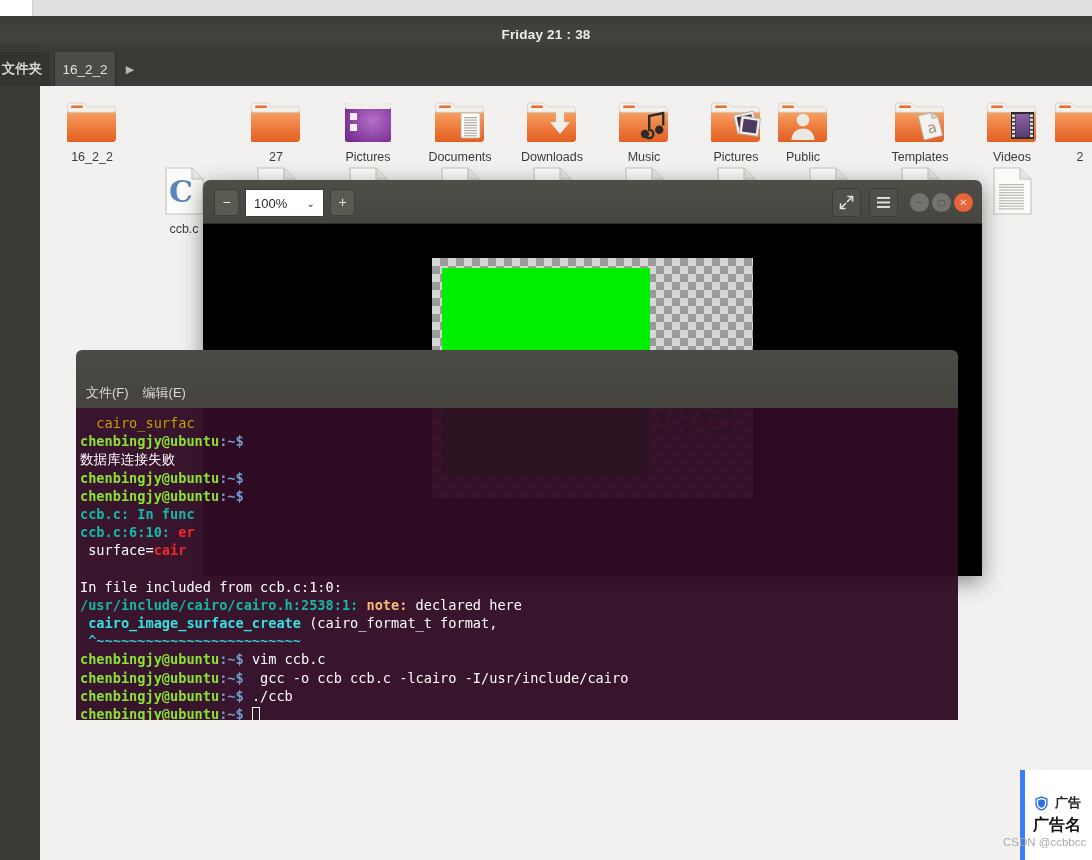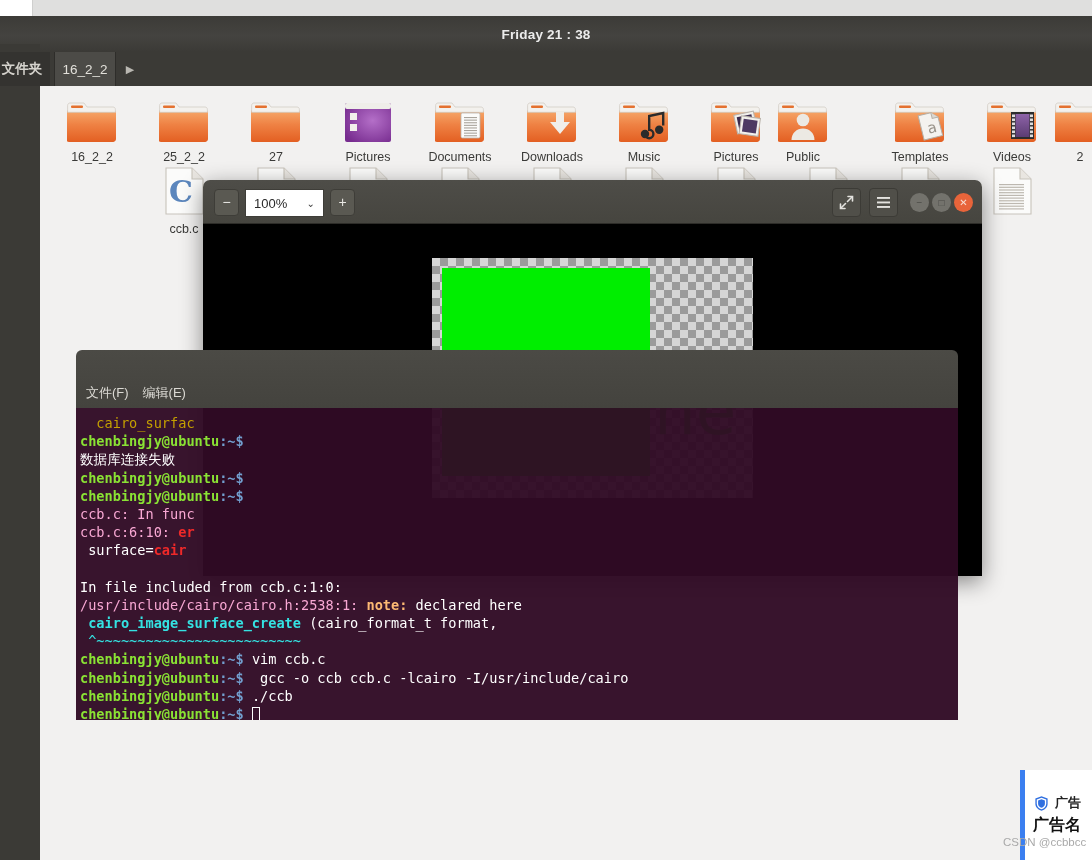--- a/index.html
+++ b/index.html
@@ -153,21 +153,21 @@
     background: rgba(48,10,36,.96);
     font-family: "DejaVu Sans Mono", monospace;
     font-size: 13.6px; line-height: 18.2px;
     padding: 6px 0 0 2px;
     overflow: hidden; white-space: pre;
   }
   .tl { height: 18.2px; padding-left: 2px; }
   .c-prompt { color: #8ae234; font-weight: bold; }
   .c-path   { color: #729fcf; font-weight: bold; }
   .c-white  { color: #ffffff; }
-  .c-bold   { color: #f9a8d4; font-weight: normal; }
+  .c-bold   { color: #14b8a6; font-weight: bold; }
   .c-err    { color: #ef2929; font-weight: bold; }
   .c-note   { color: #fdba74; font-weight: bold; }
   .c-yellow { color: #c4a000; }
   .c-cyan   { color: #34e2e2; font-weight: bold; }
   .c-tilde  { color: #34e2e2; }
   .cursor { display: inline-block; width: 8px; height: 15px; border: 1px solid #ffffff; vertical-align: -3px; }
 
   
   .ad-panel {
     position: absolute; left: 1020px; top: 770px; width: 72px; height: 90px;
@@ -221,41 +221,20 @@
         <stop offset="0" stop-color="#8e63a8"></stop>
                 <stop offset="1" stop-color="#5b3c73"></stop>
               </linearGradient>
     </defs>
             <path d="M2 12h44c1.6 0 3 1.4 3 3v26c0 1.6-1.4 3-3 3H2c-1.6 0-3-1.4-3-3V15c0-1.6 1.4-3 3-3z" fill="url(#fg)"></path>
             <path d="M3 5h14l3 4h26c1.3 0 2.4 1 2.4 2.3v3H0.6v-6.9C.6 6.1 1.7 5 3 5z" fill="#f3f1ed" stroke="#cfc9c0" stroke-width=".7"></path>
                 <rect x="4" y="7.5" width="12" height="2.4" rx="1" fill="#e4712f"></rect>
           </svg>
         </div>
         <div class="lbl">16_2_2</div>
-      </div>
-      <div class="ditem" style="left: 96px; top: 0px;">
-        <div class="glyph">
-          <svg width="50" height="46" viewBox="0 0 50 46">
-    <defs>
-      <linearGradient id="fg" x1="0" y1="0" x2="0" y2="1">
-        <stop offset="0" stop-color="#f6a96b"></stop>
-                <stop offset=".45" stop-color="#ef8244"></stop>
-        <stop offset="1" stop-color="#e35f22"></stop>
-              </linearGradient>
-      <linearGradient id="vf" x1="0" y1="0" x2="0" y2="1">
-        <stop offset="0" stop-color="#8e63a8"></stop>
-                <stop offset="1" stop-color="#5b3c73"></stop>
-              </linearGradient>
-    </defs>
-            <path d="M2 12h44c1.6 0 3 1.4 3 3v26c0 1.6-1.4 3-3 3H2c-1.6 0-3-1.4-3-3V15c0-1.6 1.4-3 3-3z" fill="url(#fg)"></path>
-            <path d="M3 5h14l3 4h26c1.3 0 2.4 1 2.4 2.3v3H0.6v-6.9C.6 6.1 1.7 5 3 5z" fill="#f3f1ed" stroke="#cfc9c0" stroke-width=".7"></path>
-                <rect x="4" y="7.5" width="12" height="2.4" rx="1" fill="#e4712f"></rect>
-          </svg>
-        </div>
-        <div class="lbl">25_2_2</div>
       </div>
       <div class="ditem" style="left: 188px; top: 0px;">
         <div class="glyph">
           <svg width="50" height="46" viewBox="0 0 50 46">
     <defs>
       <linearGradient id="fg" x1="0" y1="0" x2="0" y2="1">
         <stop offset="0" stop-color="#f6a96b"></stop>
                 <stop offset=".45" stop-color="#ef8244"></stop>
         <stop offset="1" stop-color="#e35f22"></stop>
               </linearGradient>

